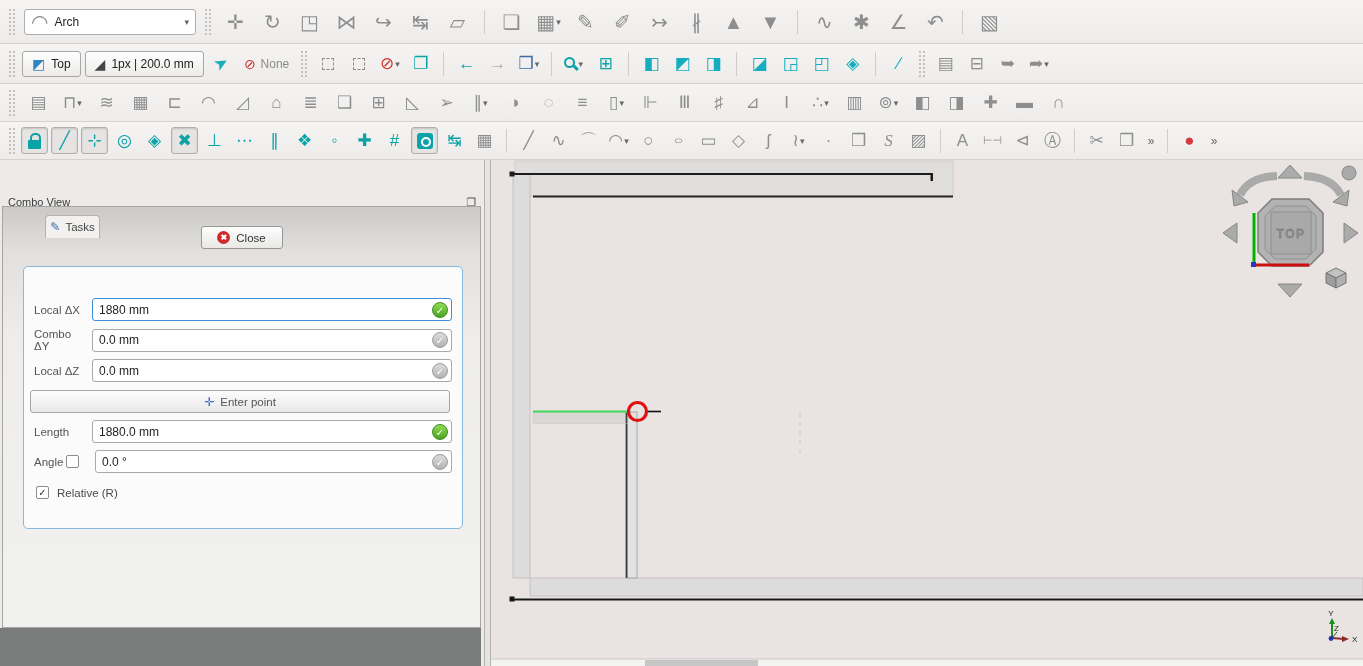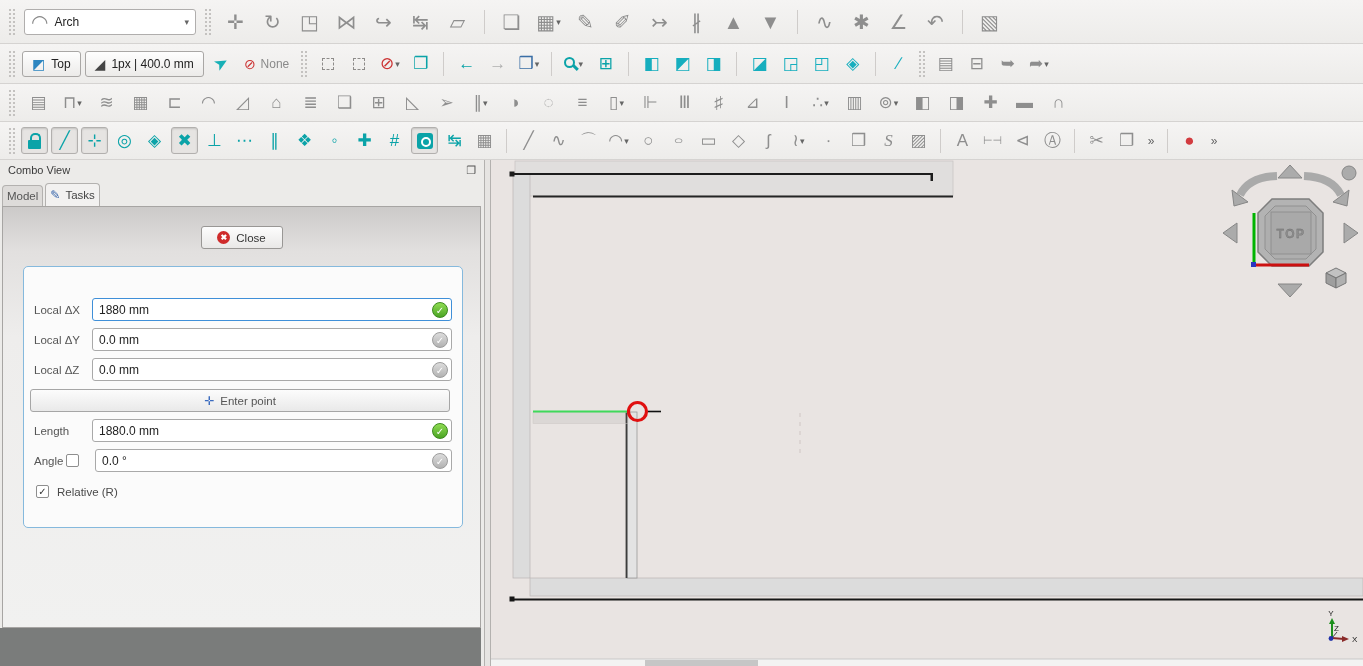--- a/index.html
+++ b/index.html
@@ -42,21 +42,21 @@
   .icon-mag{width:11px;height:11px;border:2.5px solid #0ba3a8;border-radius:50%;
     position:relative;display:inline-block;margin:-3px 3px 0 -3px;}
   .icon-mag::after{content:"";position:absolute;width:7px;height:2.5px;background:#0ba3a8;
     transform:rotate(45deg);right:-6px;bottom:-3px;}
   .icon-selbox{width:12px;height:12px;border:1.5px dashed #8e8c8a;display:inline-block;}
   .icon-wp{width:16px;height:16px;background:#0ba3a8;border-radius:3px;position:relative;display:inline-block;}
   .icon-wp::after{content:"";position:absolute;left:4px;top:4px;width:6px;height:6px;
     border:2px solid #fff;border-radius:50%;}
   
   #combo-view{position:absolute;left:0;top:160px;width:484px;height:506px;background:#ecebe9;}
-  .cv-header{height:20px;display:flex;align-items:center;padding:0 8px;font-size:11px;color:#3a3a3a;}
+  .cv-header{height:20px;display:flex;align-items:center;padding:0 8px;font-size:11px;color:#3a3a3a;margin-top:32px;}
   .cv-header .spacer{flex:1;}
   .float-ico{font-size:11px;color:#555;}
   .cv-tabs{height:26px;display:flex;align-items:flex-end;padding-left:2px;gap:2px;}
   .tab{height:23px;display:flex;align-items:center;justify-content:center;gap:5px;
     border:1px solid #b3b1af;border-bottom:none;border-radius:4px 4px 0 0;
     font-size:11.5px;color:#444;padding:0 4px;}
   .tab.inactive{background:#dddbd9;height:21px;color:#555;}
   .tab.active{background:#f2f1f0;position:relative;z-index:2;}
   .pencil{color:#2f5fa8;font-size:12px;}
   .cv-content{position:absolute;left:2px;right:3px;top:46px;height:422px;
@@ -180,21 +180,21 @@
     </div>
   </div>
 <div class="trow" id="tr2">
     <div class="grip"></div>
     <div class="labelbtn">
       <span class="glyph small" style="color: rgb(46, 134, 192);">◩</span>
       <span class="lbl">Top</span>
     </div>
     <div class="labelbtn">
       <span class="glyph small" style="color: rgb(68, 68, 68);">◢</span>
-      <span class="lbl">1px | 400.0 mm</span>
+      <span class="lbl">1px | 200.0 mm</span>
     </div>
     <div class="tb">
       <span class="glyph" style="color: rgb(23, 176, 182); transform: rotate(-30deg);">➤</span>
     </div>
     <div class="iconlabel">
       <span class="glyph small" style="color: rgb(204, 51, 51);">⊘</span>
       <span class="lbl">None</span>
     </div>
     <div class="grip"></div>
     <div class="tb">
@@ -522,21 +522,21 @@
     <div class="task-box">
       <div class="task-body">
         <div class="frow">
           <span class="flabel">Local ΔX</span>
           <span class="fbox focused valid">
             <input readonly="" value="1880 mm" style="">
             <span class="chkbadge">✓</span>
           </span>
         </div>
         <div class="frow">
-          <span class="flabel">Local ΔY</span>
+          <span class="flabel">Combo ΔY</span>
           <span class="fbox idle">
             <input readonly="" value="0.0 mm" style="">
             <span class="chkbadge">✓</span>
           </span>
         </div>
         <div class="frow">
           <span class="flabel">Local ΔZ</span>
           <span class="fbox idle">
             <input readonly="" value="0.0 mm" style="">
             <span class="chkbadge">✓</span>

